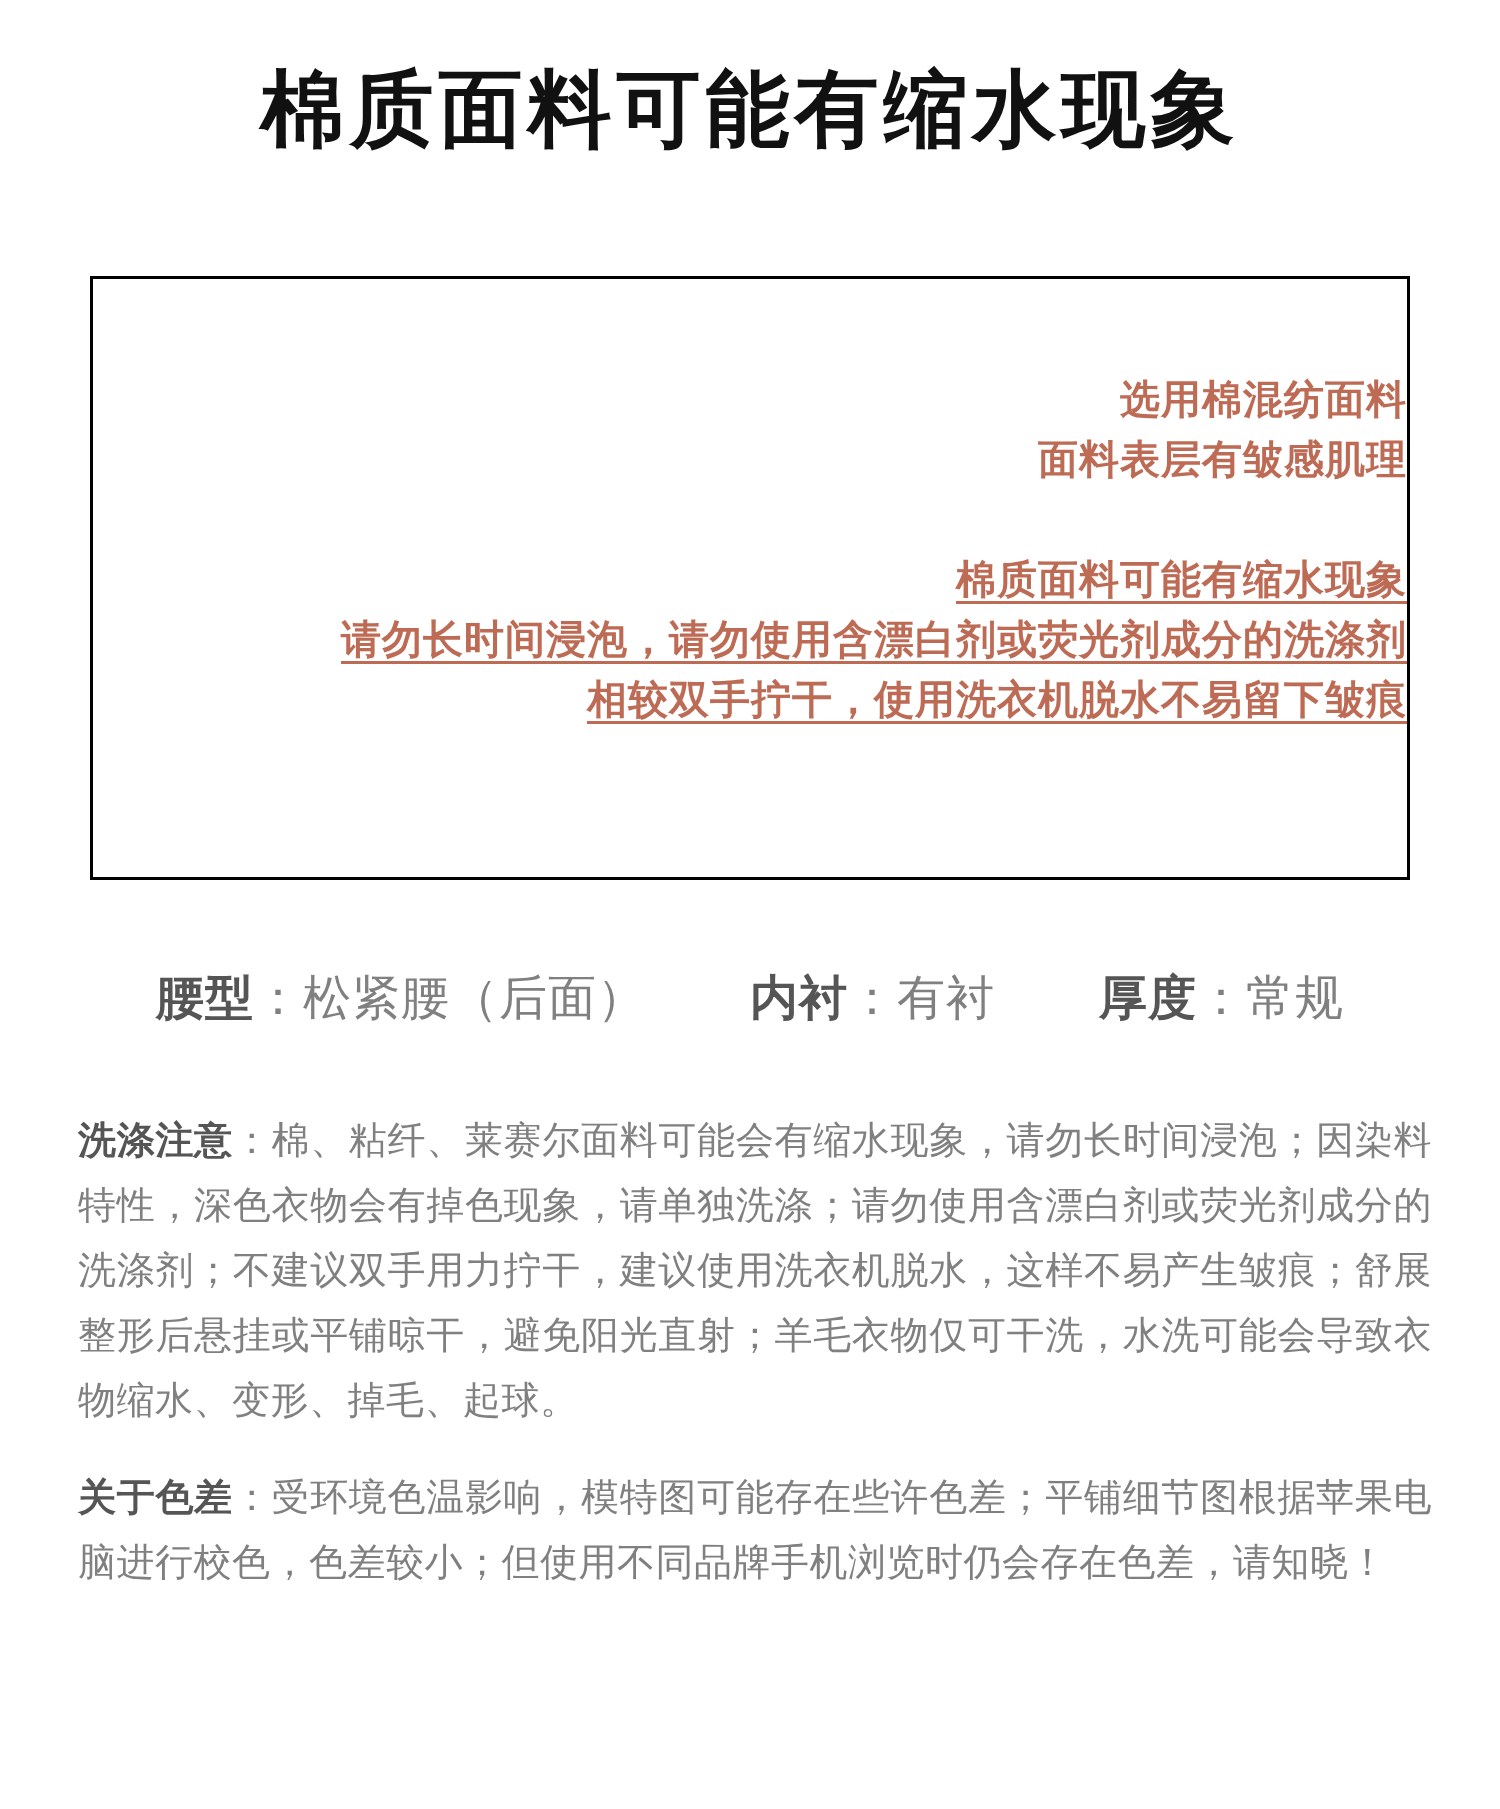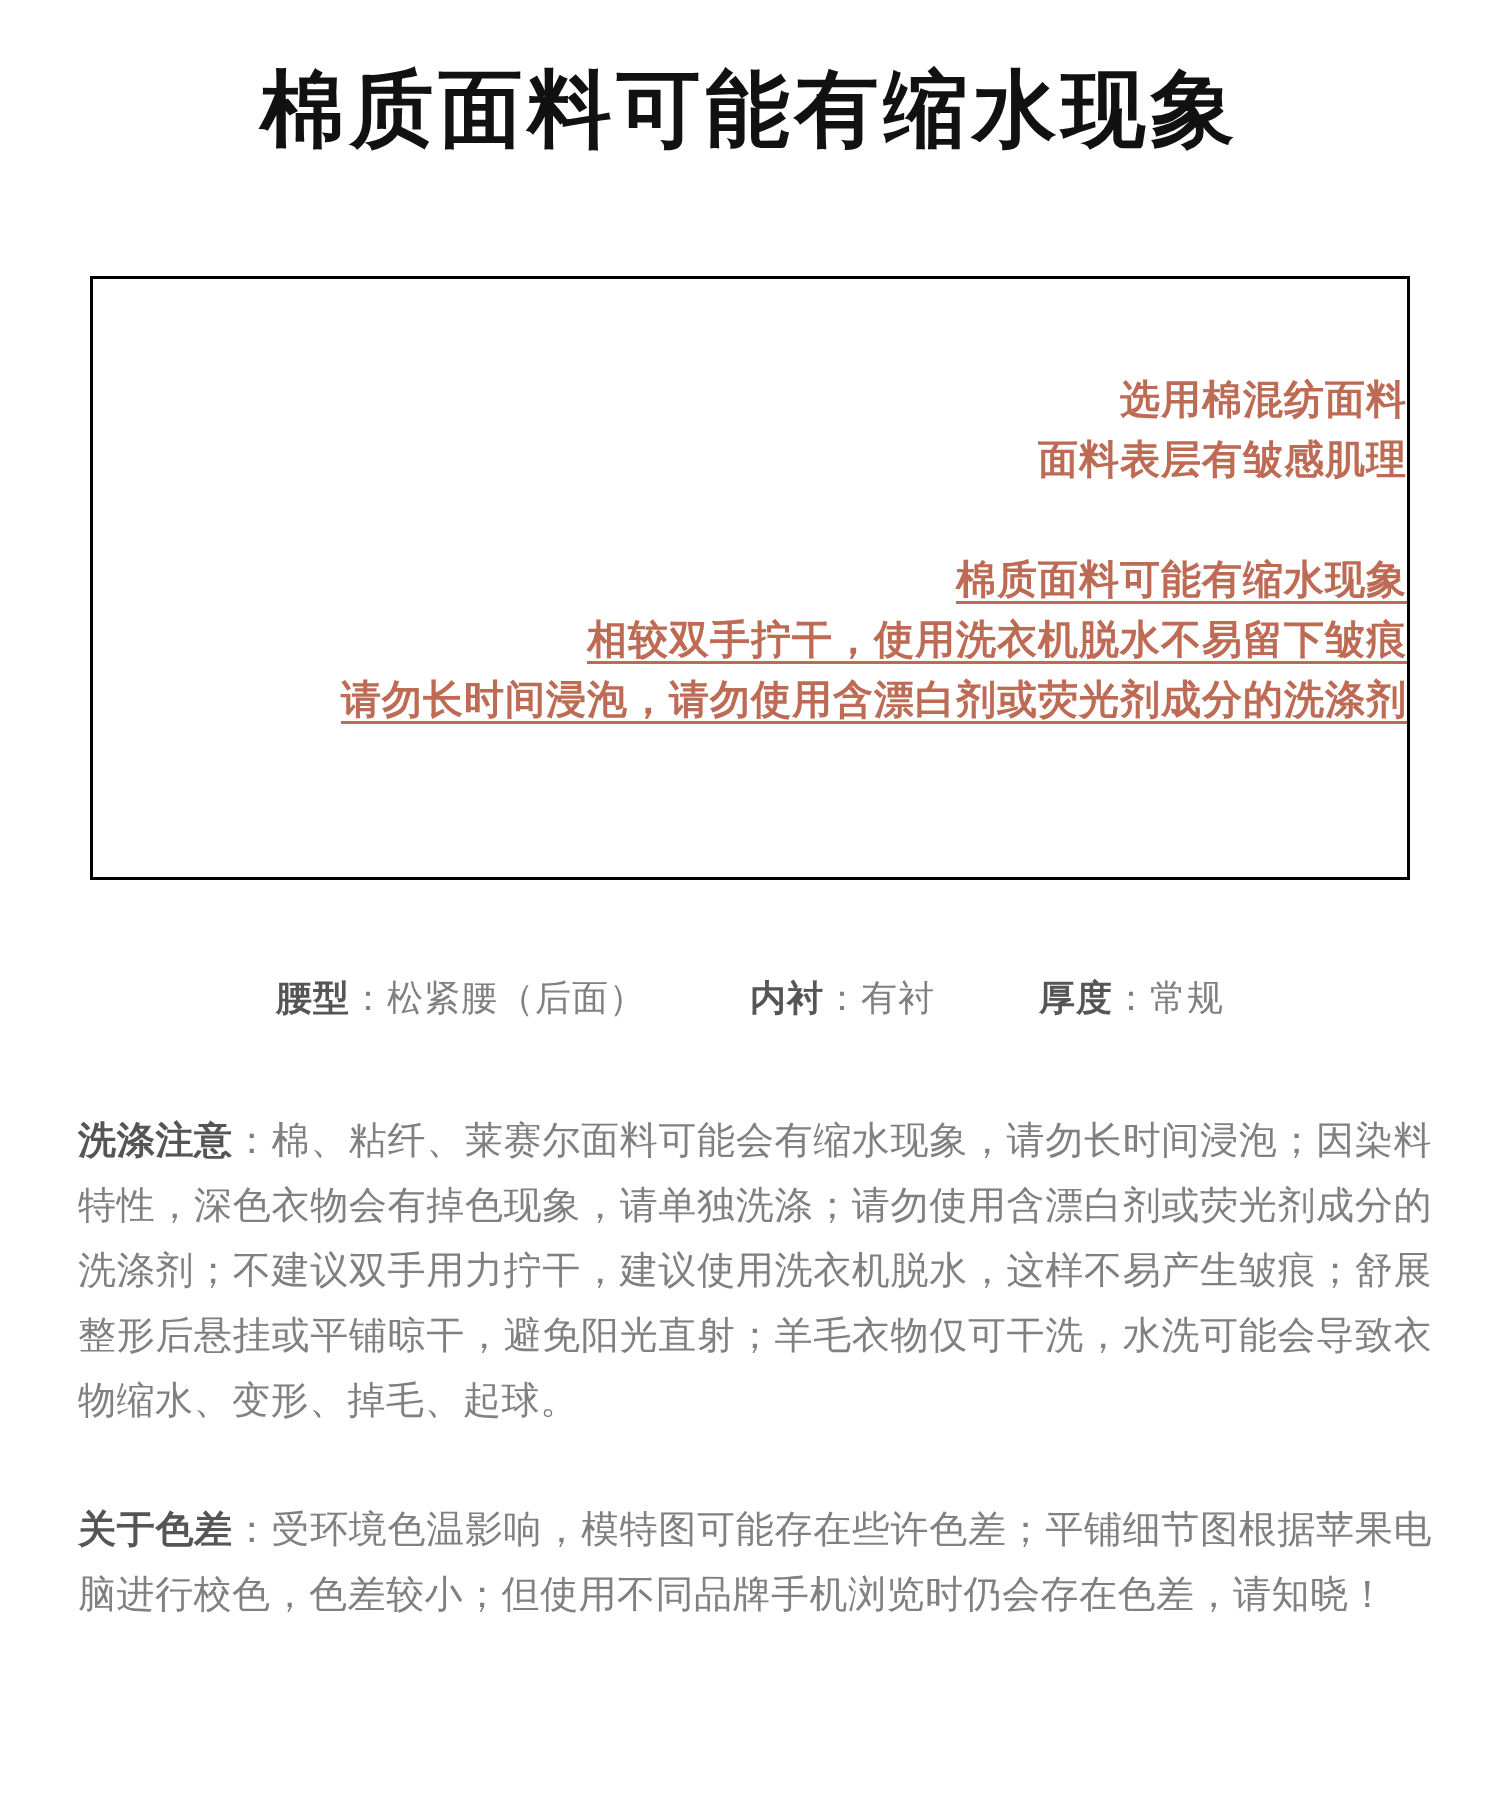--- a/index.html
+++ b/index.html
@@ -53,61 +53,61 @@
     text-decoration: underline;
     text-decoration-thickness: 3px;
     text-underline-offset: 8px;
   }
   .attr-row {
     margin-top: 86px;
     display: flex;
     justify-content: center;
     align-items: baseline;
     gap: 104px;
-    font-size: 36px;
+    font-size: 48px;
     line-height: 64px;
     color: var(--body, #808080);
     letter-spacing: 1px;
   }
   .attr-label {
     font-weight: bold;
     color: var(--label, #555555);
   }
   .para {
     margin: 0;
     padding: 0 68px 0 78px;
     font-size: 38px;
     line-height: 65px;
     color: var(--body, #808080);
     text-align: justify;
     letter-spacing: 0.5px;
   }
   .para-washing { margin-top: 78px; }
-  .para-color   { margin-top: 64px; }
+  .para-color   { margin-top: 32px; }
   .para-label {
     font-weight: bold;
     color: var(--label, #555555);
   }
 </style>
 </head>
 <body>
 
 <div class="page">
 
   <h1 class="page-title">棉质面料可能有缩水现象</h1>
 
   <div class="notice-box">
     <div class="fabric-group">
       <p>选用棉混纺面料</p>
       <p>面料表层有皱感肌理</p>
     </div>
     <div class="care-group">
       <p>棉质面料可能有缩水现象</p>
+      <p>请勿长时间浸泡，请勿使用含漂白剂或荧光剂成分的洗涤剂</p>
       <p>相较双手拧干，使用洗衣机脱水不易留下皱痕</p>
-      <p>请勿长时间浸泡，请勿使用含漂白剂或荧光剂成分的洗涤剂</p>
     </div>
   </div>
 
   <div class="attr-row">
     <div class="attr-item">
       <span class="attr-label">腰型</span><span class="attr-value">：松紧腰（后面）</span>
     </div>
     <div class="attr-item">
       <span class="attr-label">内衬</span><span class="attr-value">：有衬</span>
     </div>

